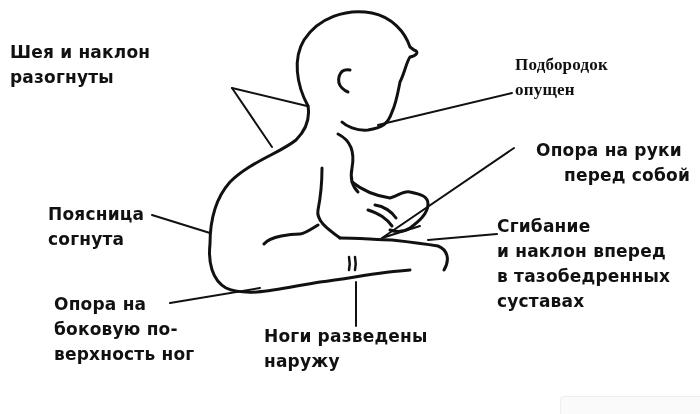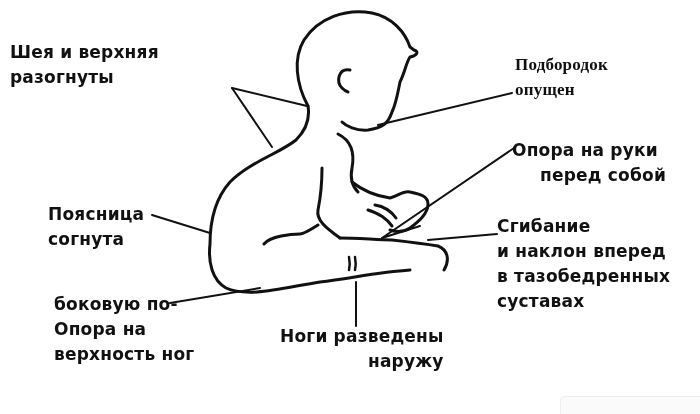--- a/index.html
+++ b/index.html
@@ -86,50 +86,50 @@
 
     <path d="M428,240 L497,234"></path>
 
     <path d="M170,303 L260,288"></path>
 
     <path d="M356,282 L356,326"></path>
   </g>
 </svg>
 
 <div class="label" style="left:10px; top:40px;">
-  <span>Шея и верхняя</span>
+  <span>Шея и наклон</span>
   <span>разогнуты</span>
 </div>
 
 <div class="label" style="left:515px; top:52px;font-family:Liberation Serif, serif;">
   <span>Подбородок</span>
   <span>опущен</span>
 </div>
 
-<div class="label" style="left:512px; top:138px;">
+<div class="label" style="left:536px; top:138px;">
   <span>Опора на руки</span>
   <span style="padding-left:3px;margin-left:25px;">перед собой</span>
 </div>
 
 <div class="label" style="left:48px; top:202px;">
   <span>Поясница</span>
   <span>согнута</span>
 </div>
 
 <div class="label" style="left:497px; top:214px;">
   <span>Сгибание</span>
   <span>и наклон вперед</span>
   <span>в тазобедренных</span>
   <span>суставах</span>
 </div>
 
 <div class="label" style="left:54px; top:292px;">
+  <span>Опора на</span>
   <span>боковую по-</span>
-  <span>Опора на</span>
   <span>верхность ног</span>
 </div>
 
-<div class="label" style="left:280px; top:324px;text-align:right;">
+<div class="label" style="left:264px; top:324px;">
   <span>Ноги разведены</span>
   <span>наружу</span>
 </div>
 
 <div class="watermark"></div>
 
 </body></html>

